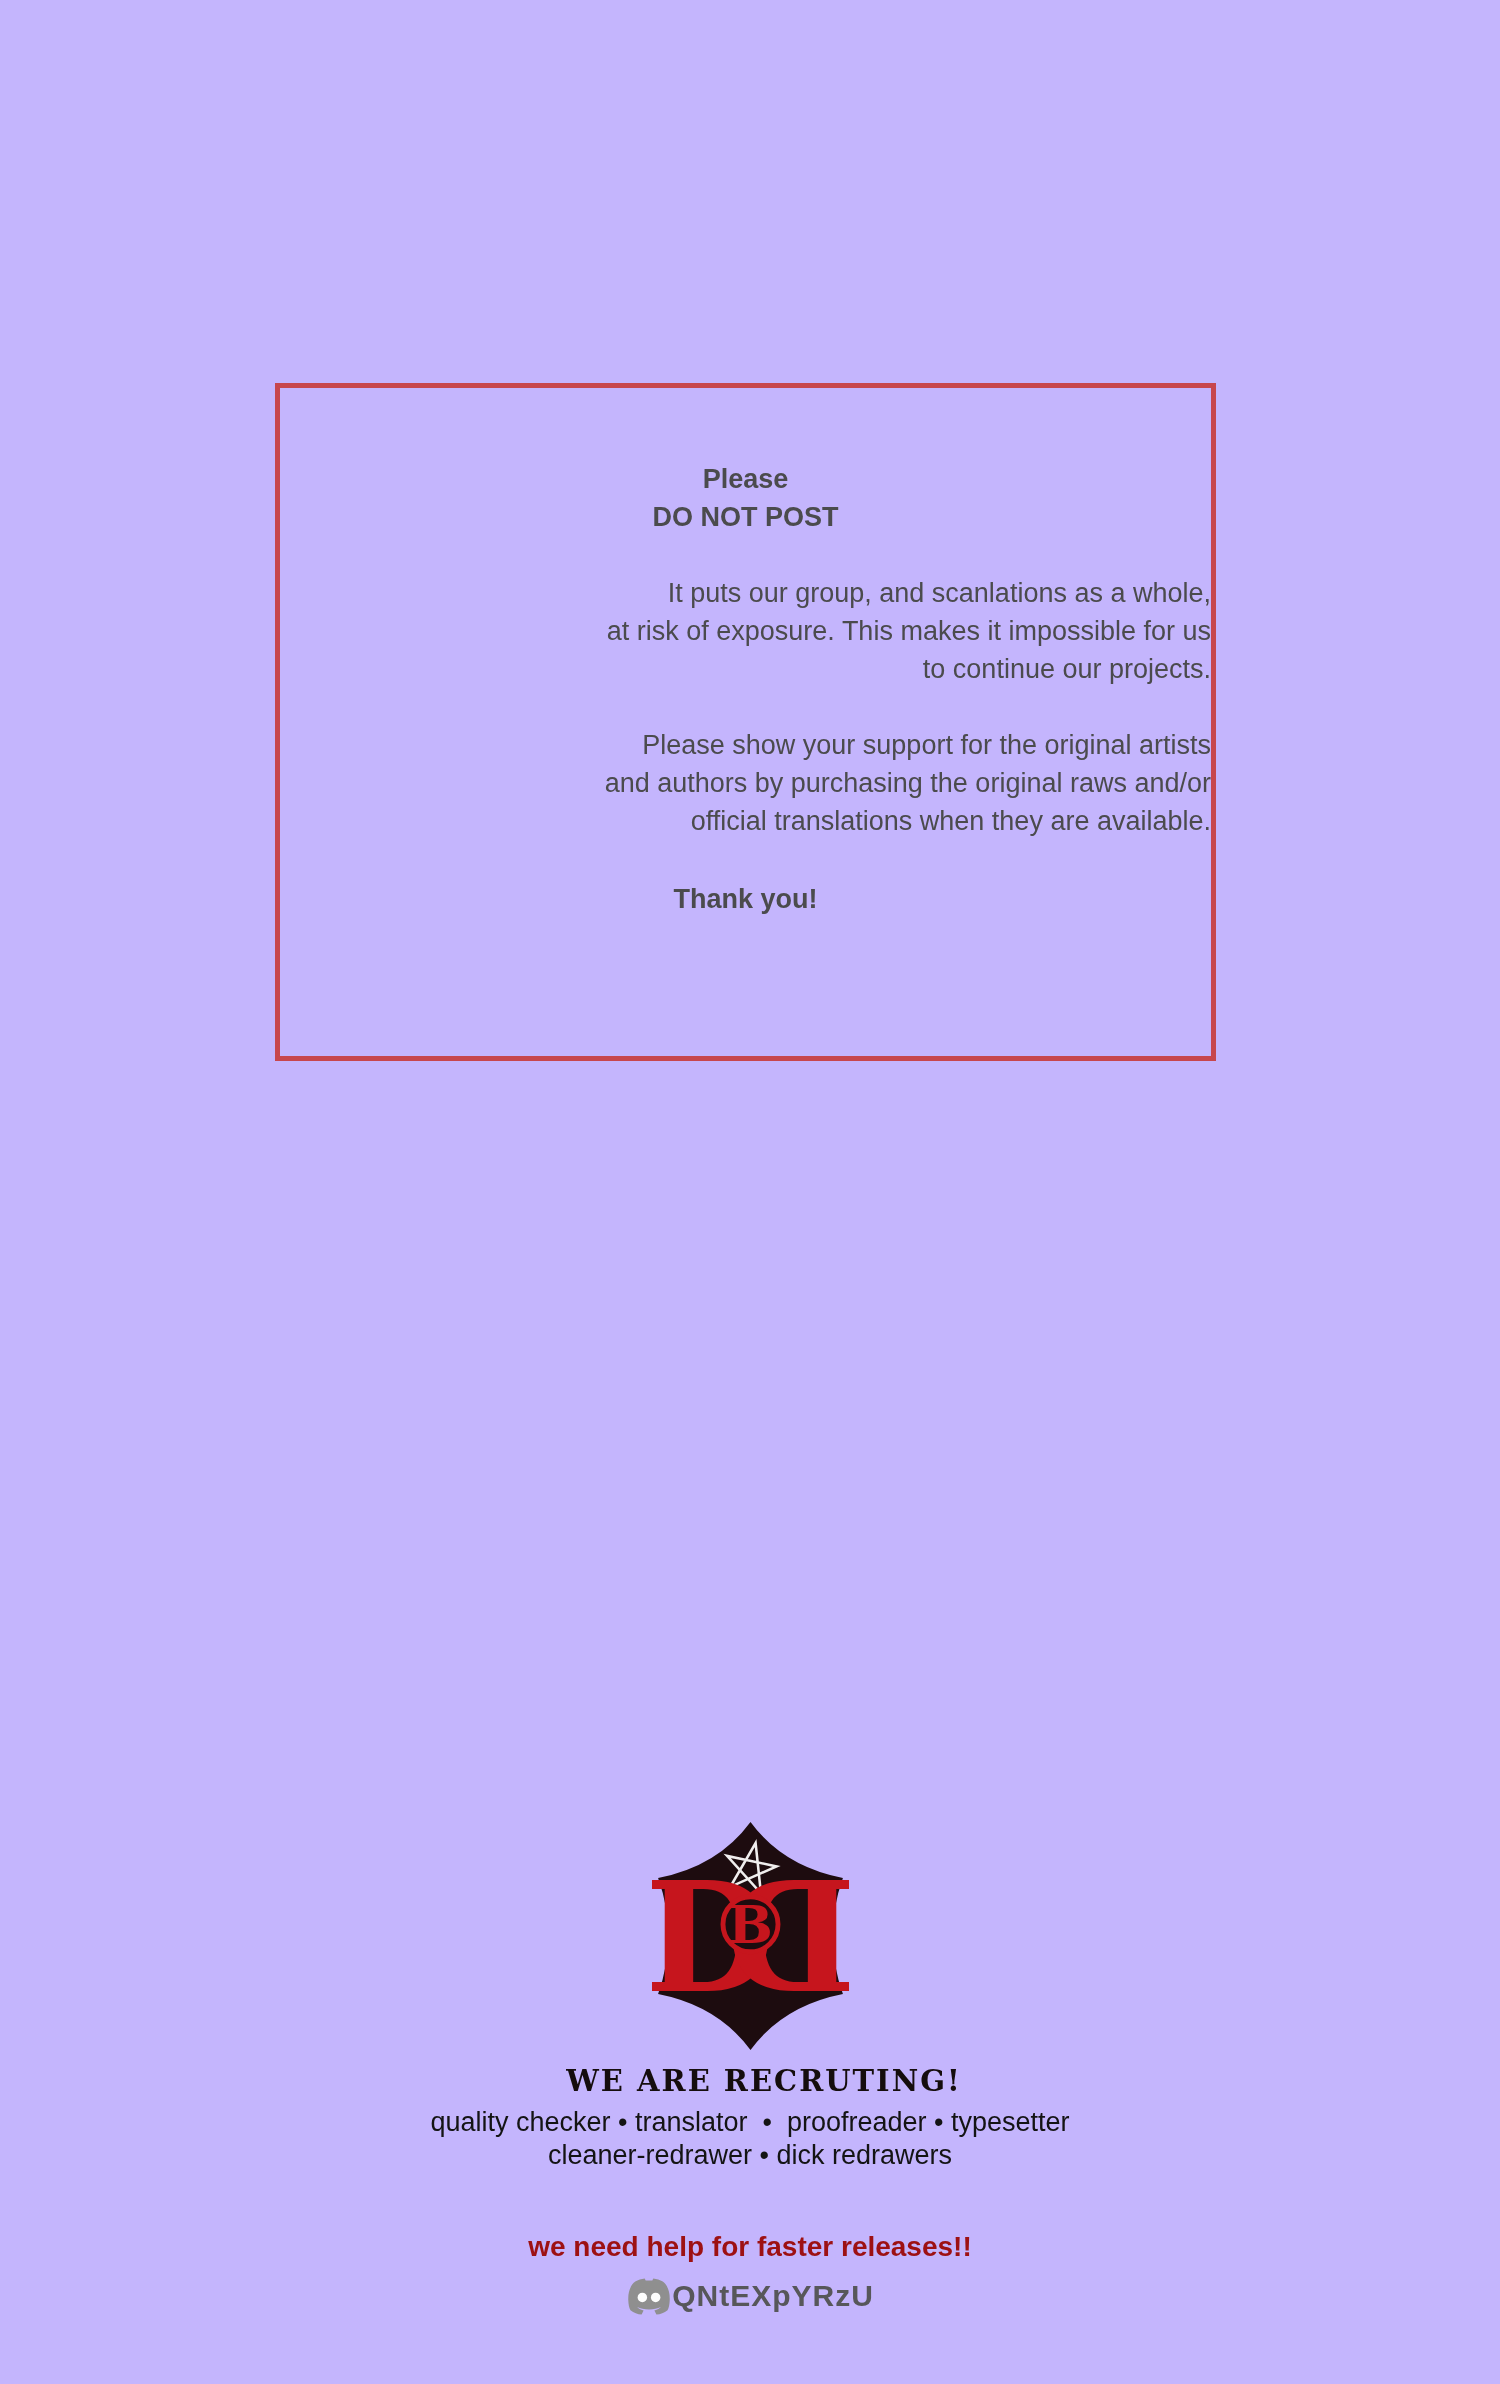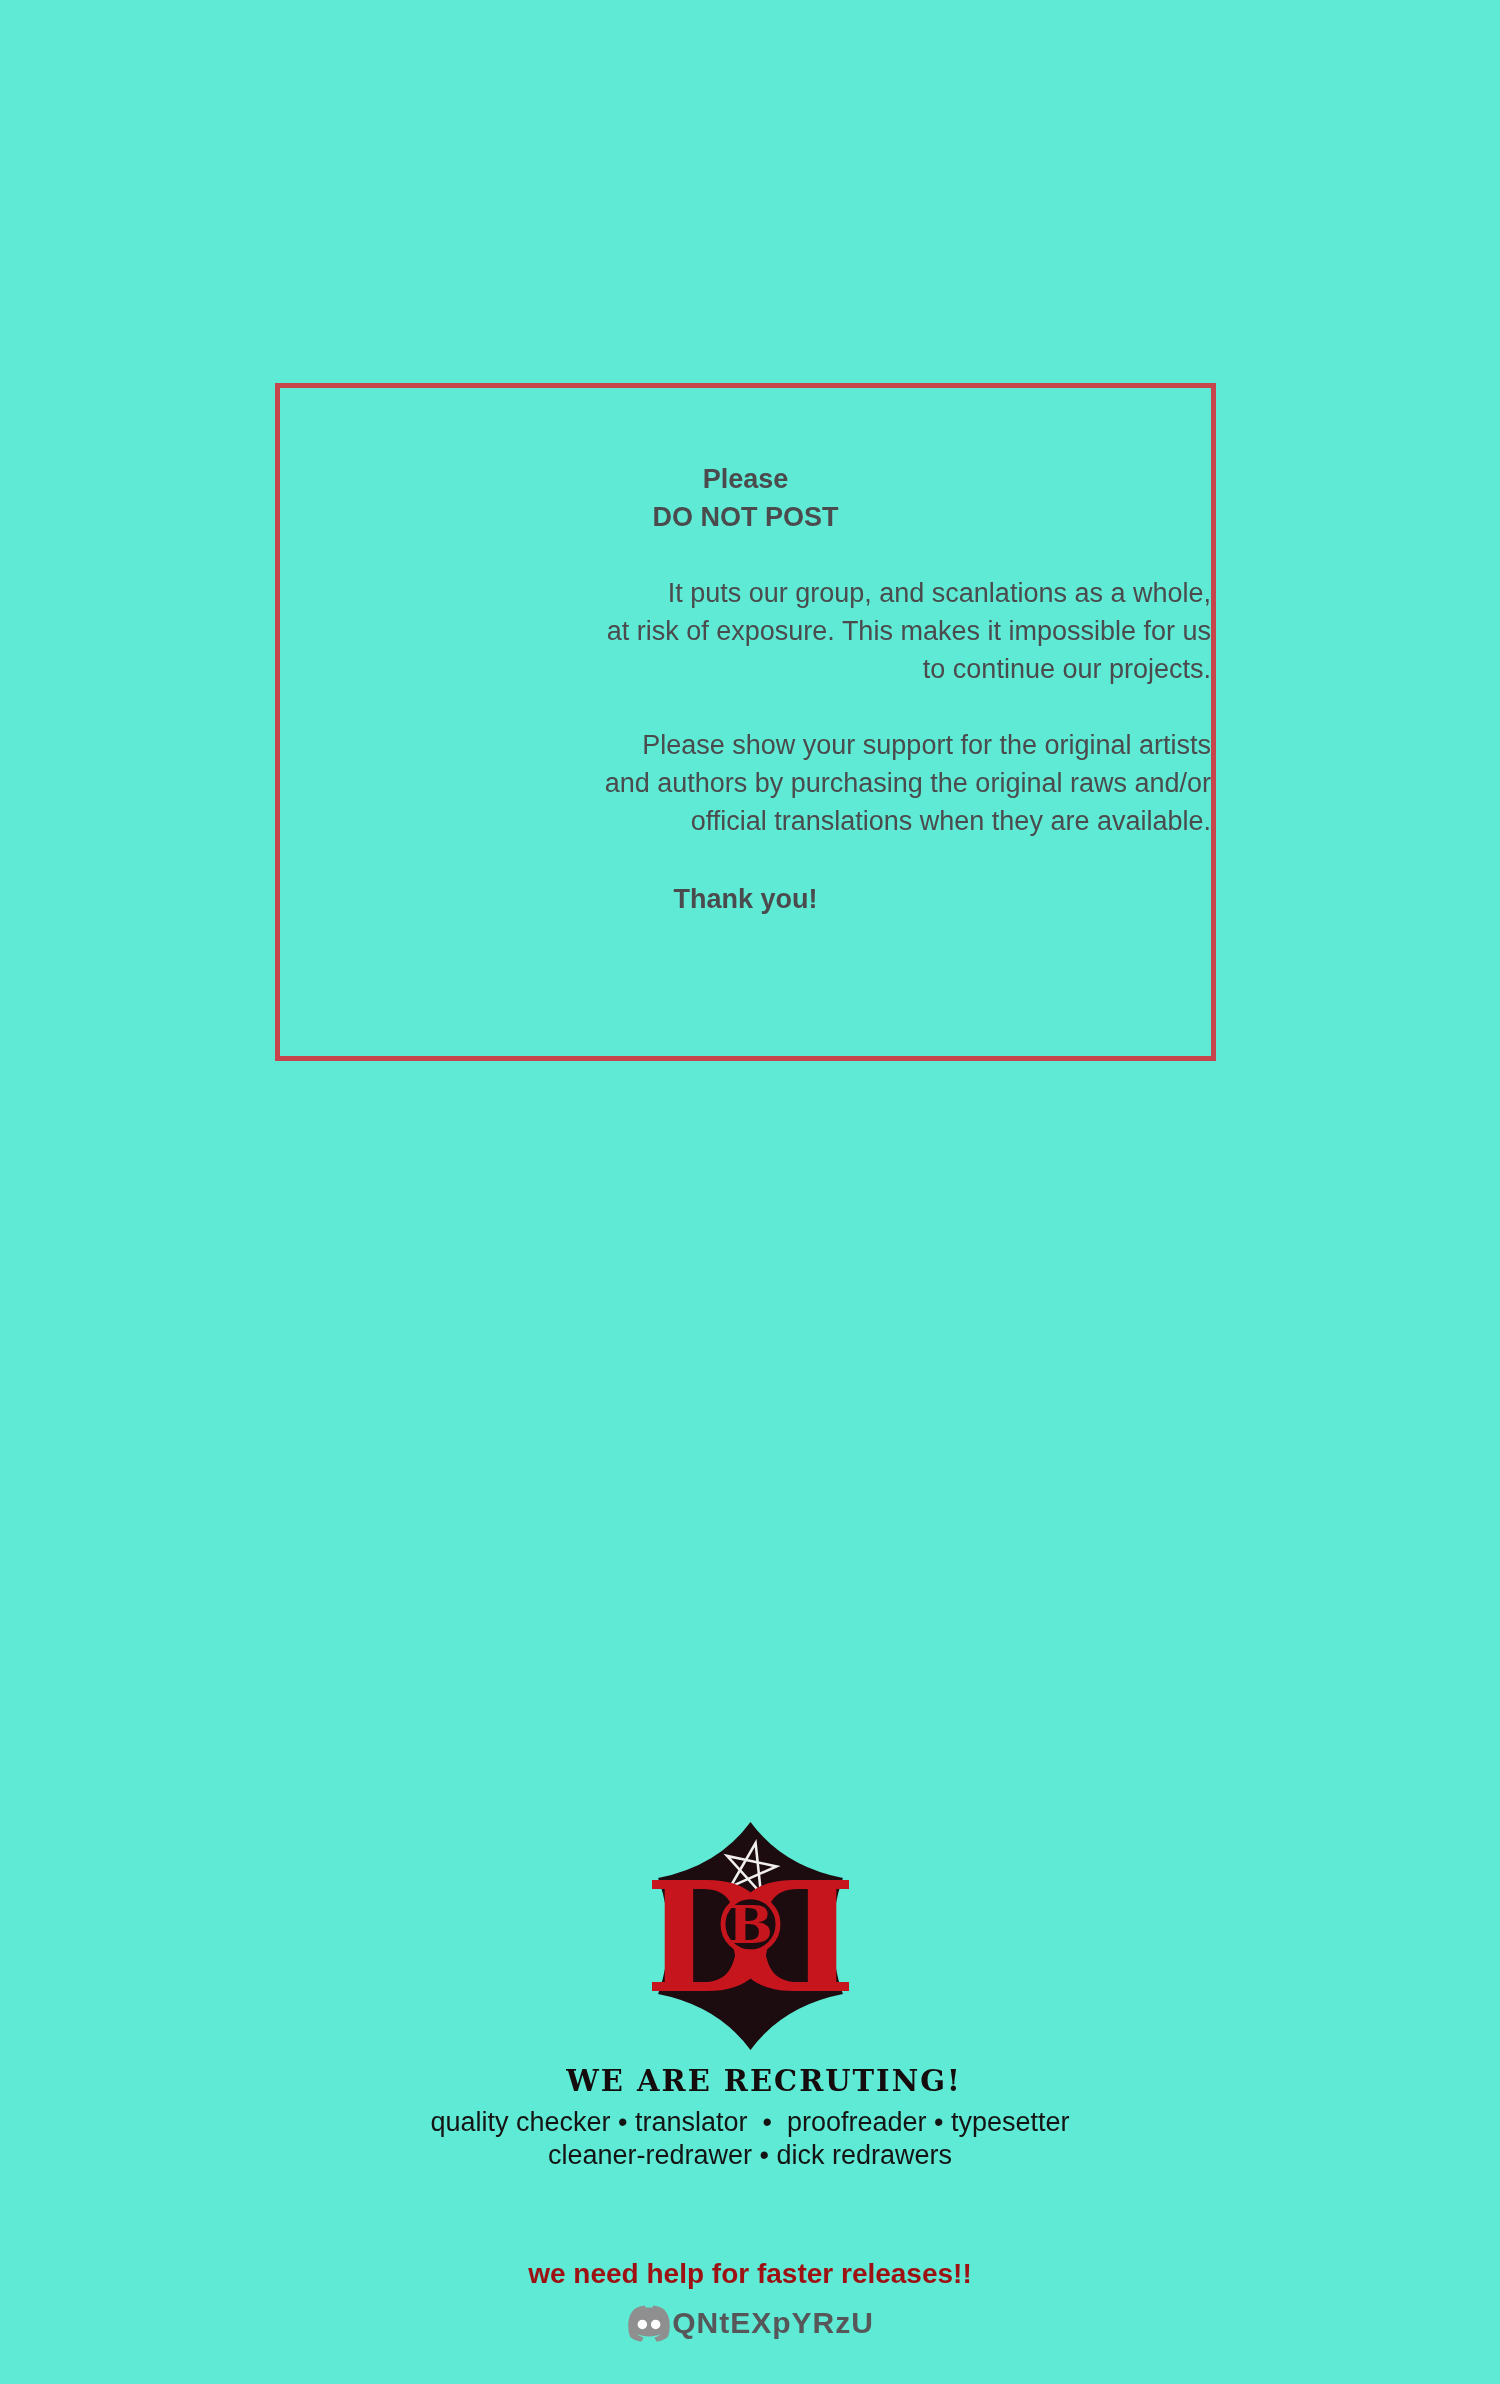--- a/index.html
+++ b/index.html
@@ -1,20 +1,20 @@
 <!DOCTYPE html>
 <html><head>
 <meta charset="utf-8">
 <style>
   html,body{margin:0;padding:0;background:#e9e9e9;}
   .page{
     position:relative;
     width:1500px;height:2384px;
     margin:0 auto;
-    background:#5eead4;
+    background:#c4b5fd;
     font-family:"Liberation Sans",sans-serif;
     overflow:hidden;
   }
   
   .notice{
     position:absolute;
     left:275px;top:383px;
     width:941px;height:678px;
     box-sizing:border-box;
     border:5px solid #c7464c;
@@ -50,21 +50,21 @@
     font-size:29px;
     line-height:34px;
     letter-spacing:2px;
     color:#150d0d;
     white-space:pre-wrap;
     padding-left:28px;
   }
   .roles{margin-top:8px;color:#141414;}
   .roles-line{font-size:27px;line-height:33px;white-space:pre-wrap;}
   .help{
-    margin-top:86px;
+    margin-top:59px;
     font-size:28px;line-height:32px;
     font-weight:bold;
     color:#9d1113;
   }
   .discord-row{
     margin-top:14px;
     display:flex;justify-content:center;align-items:center;
   }
   .discord-code{
     font-size:30px;font-weight:bold;color:#57575a;letter-spacing:1px;

